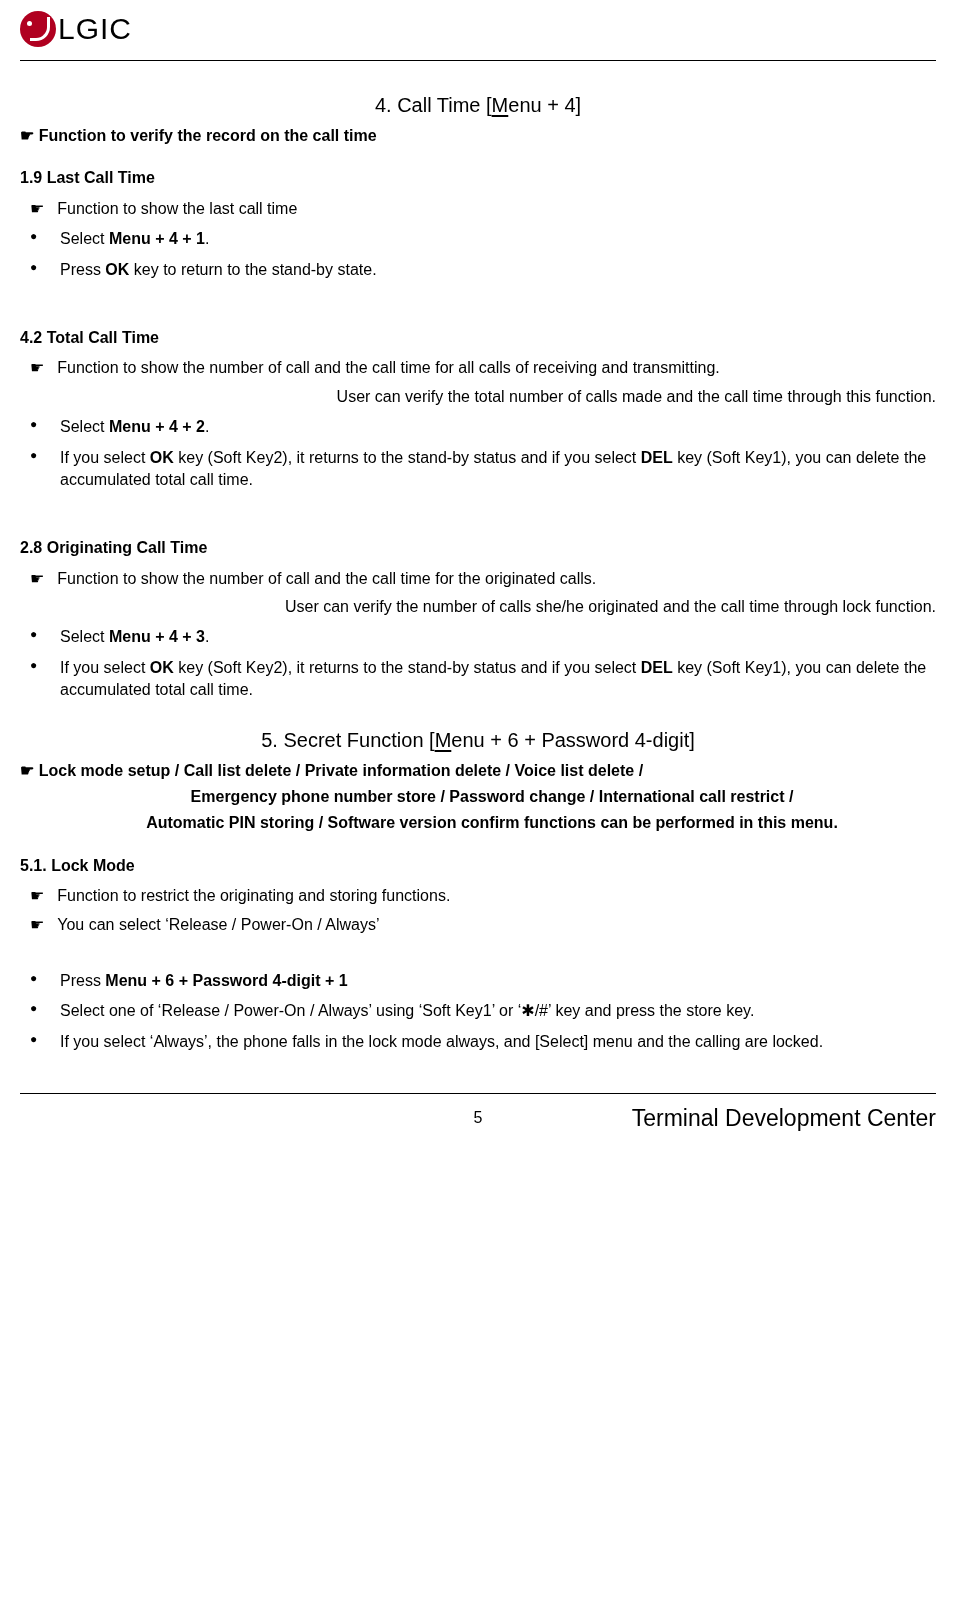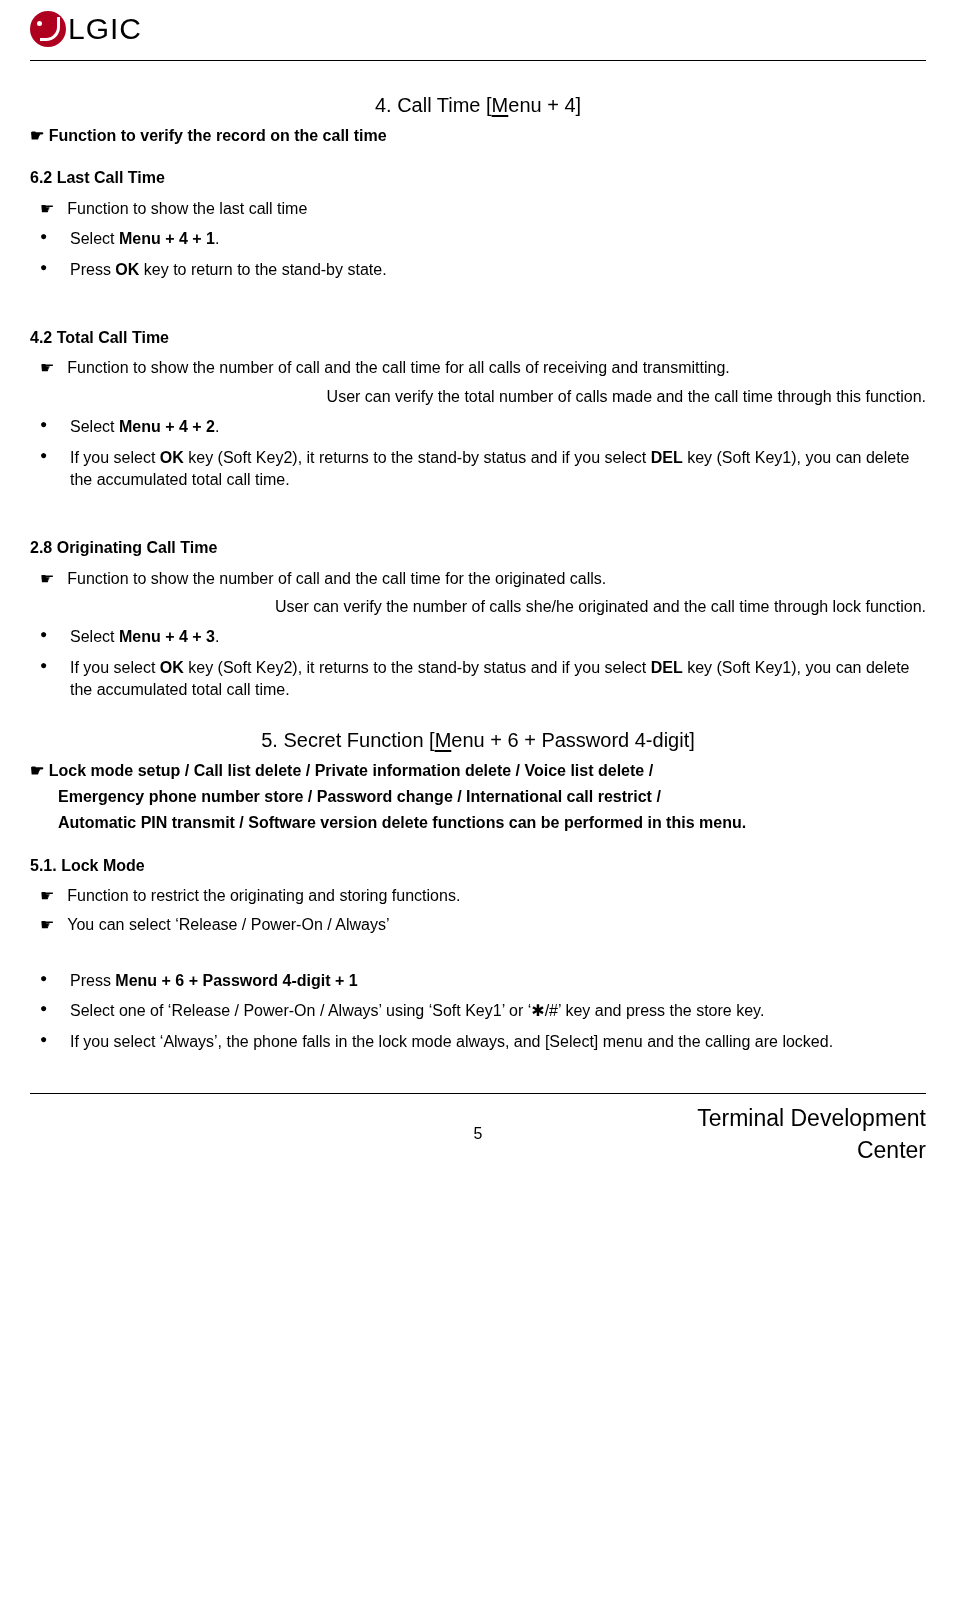--- a/index.html
+++ b/index.html
@@ -5,21 +5,21 @@
   body {
     font-family: Arial, Helvetica, sans-serif;
     margin: 0;
     padding: 0;
     width: 956px;
     color: #000;
     font-size: 16px;
     line-height: 1.4;
   }
   .page {
-    padding: 0 30px;
+    padding: 0 20px;
   }
   .header {
     display: flex;
     align-items: center;
     padding: 8px 0 4px 0;
   }
   .logo-circle {
     width: 36px;
     height: 36px;
     border-radius: 50%;
@@ -121,39 +121,40 @@
     font-size: 16px;
   }
   .footer-right {
     font-size: 23px;
     text-align: right;
   }
   .spacer { height: 20px; }
   .pointer .txt { flex: 1; }
   .pointer-block {
     margin-left: 28px;
+    text-align: center;
   }
 </style>
 </head>
 <body>
 
 <div class="page">
 
   <div class="header">
     <div class="logo-circle"></div>
     <span class="brand">LGIC</span>
   </div>
   <hr class="top-rule">
 
   <div class="h1">
     <span>4. Call Time [</span><u>M</u><span>enu + 4]</span>
   </div>
   <div class="pointer-bold">☛ Function to verify the record on the call time</div>
 
-  <div class="h2">6.2 Last Call Time</div>
+  <div class="h2">1.9 Last Call Time</div>
   <div class="pointer">
     <span class="sym">☛</span>&nbsp;&nbsp;
     <span class="txt">Function to show the last call time</span>
   </div>
   <ul class="bullets">
     <li>
       <span>Select </span><span class="bold">Menu + 4 + 1</span><span>.</span>
     </li>
     <li>
       <span>Press </span><span class="bold">OK</span><span> key to return to the stand-by state.</span>
@@ -192,21 +193,21 @@
     <li>
       <span>If you select </span><span class="bold">OK</span><span> key (Soft Key2), it returns to the stand-by status and if you select </span><span class="bold">DEL</span><span> key (Soft Key1), you can delete the accumulated total call time.</span>
     </li>
   </ul>
 
   <div class="h1">
     <span>5. Secret Function [</span><u>M</u><span>enu + 6 + Password 4-digit]</span>
   </div>
   <div class="pointer-bold" style="margin-bottom:0">☛ Lock mode setup / Call list delete / Private information delete / Voice list delete /</div>
   <div class="pointer-bold pointer-block" style="margin:4px 0 0 28px">Emergency phone number store / Password change / International call restrict /</div>
-  <div class="pointer-bold pointer-block" style="margin:4px 0 20px 28px">Automatic PIN transmit / Software version delete functions can be performed in this menu.</div>
+  <div class="pointer-bold pointer-block" style="margin:4px 0 20px 28px">Automatic PIN storing / Software version confirm functions can be performed in this menu.</div>
 
   <div class="h2">5.1. Lock Mode</div>
   <div class="pointer">
     <span class="sym">☛</span>&nbsp;&nbsp;
     <span class="txt">Function to restrict the originating and storing functions.</span>
   </div>
   <div class="pointer">
     <span class="sym">☛</span>&nbsp;&nbsp;
     <span class="txt">You can select ‘Release / Power-On / Always’</span>
   </div>

